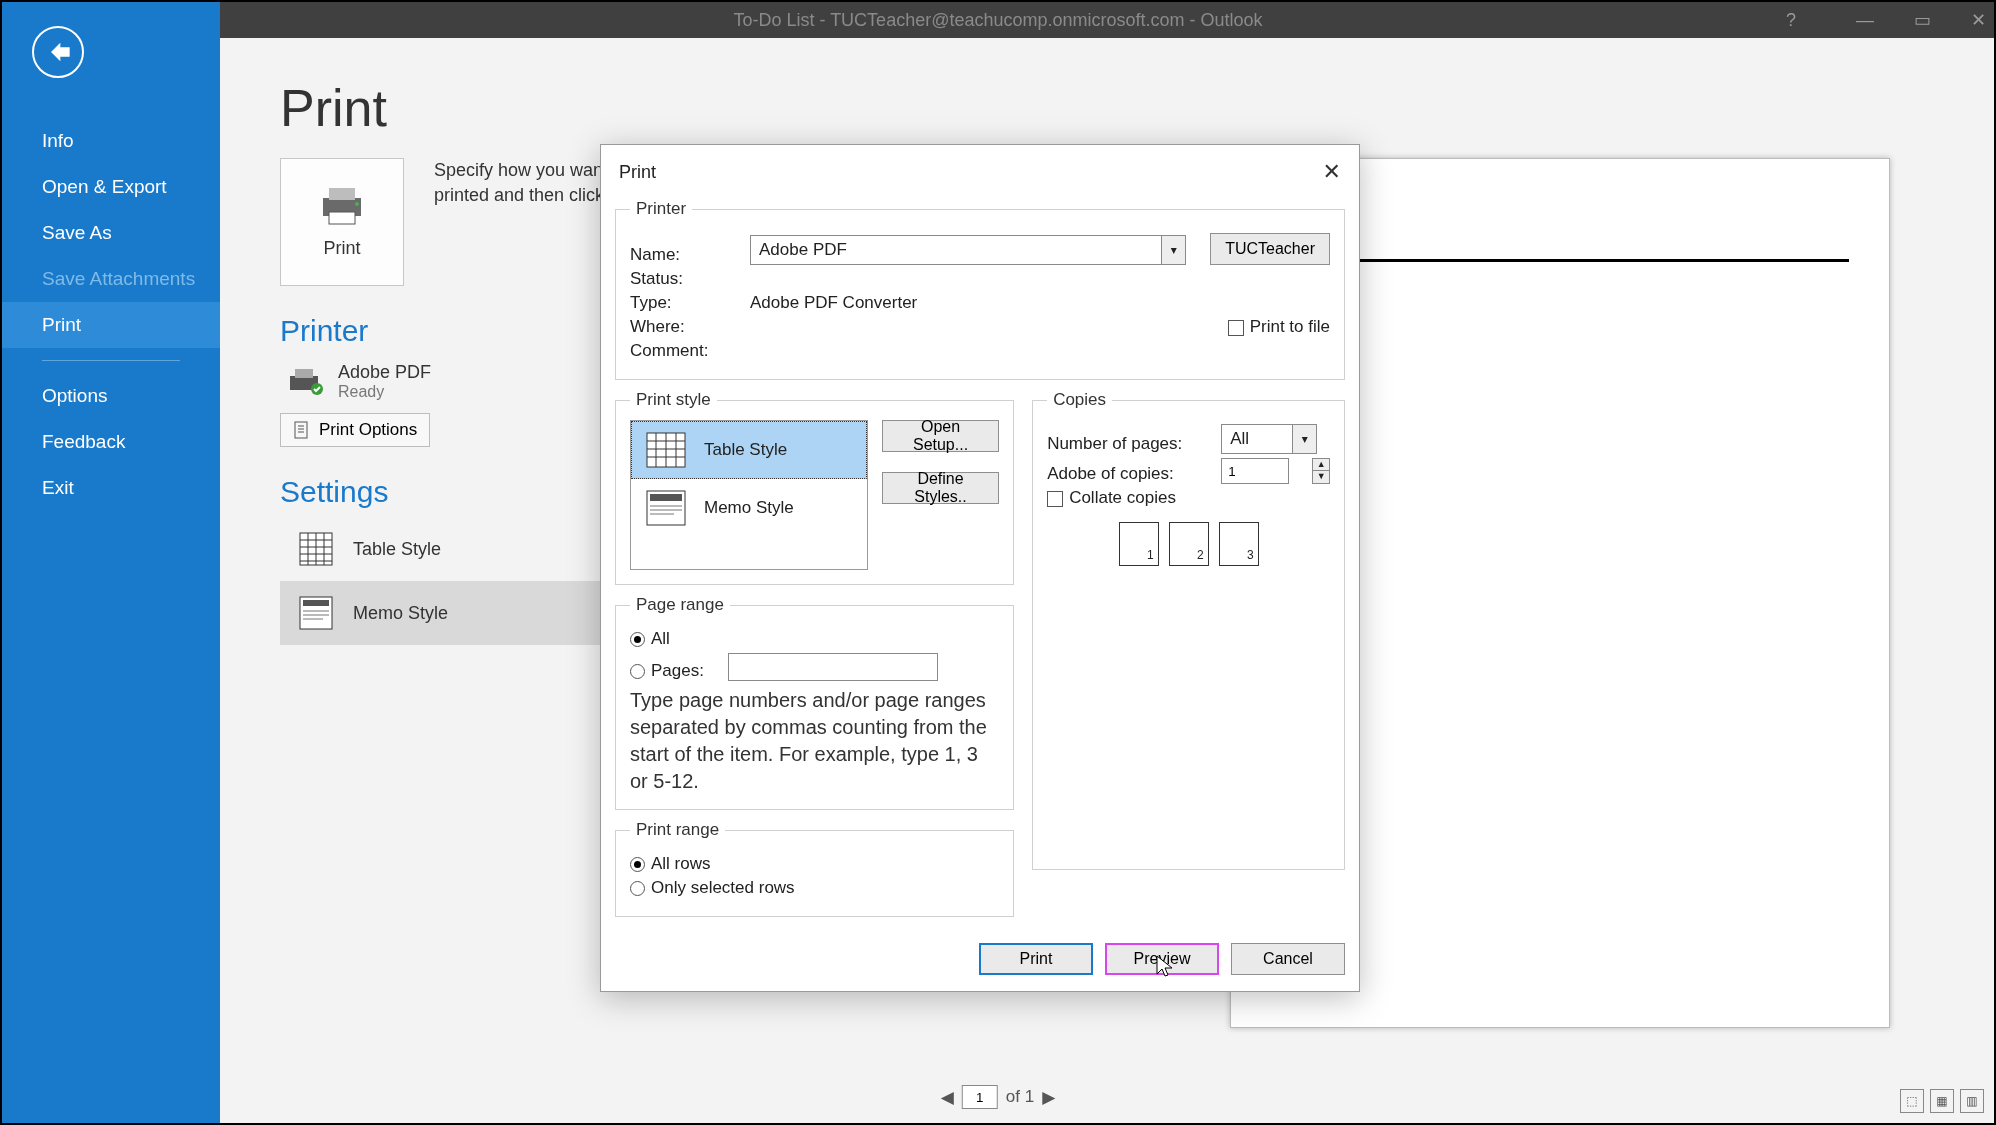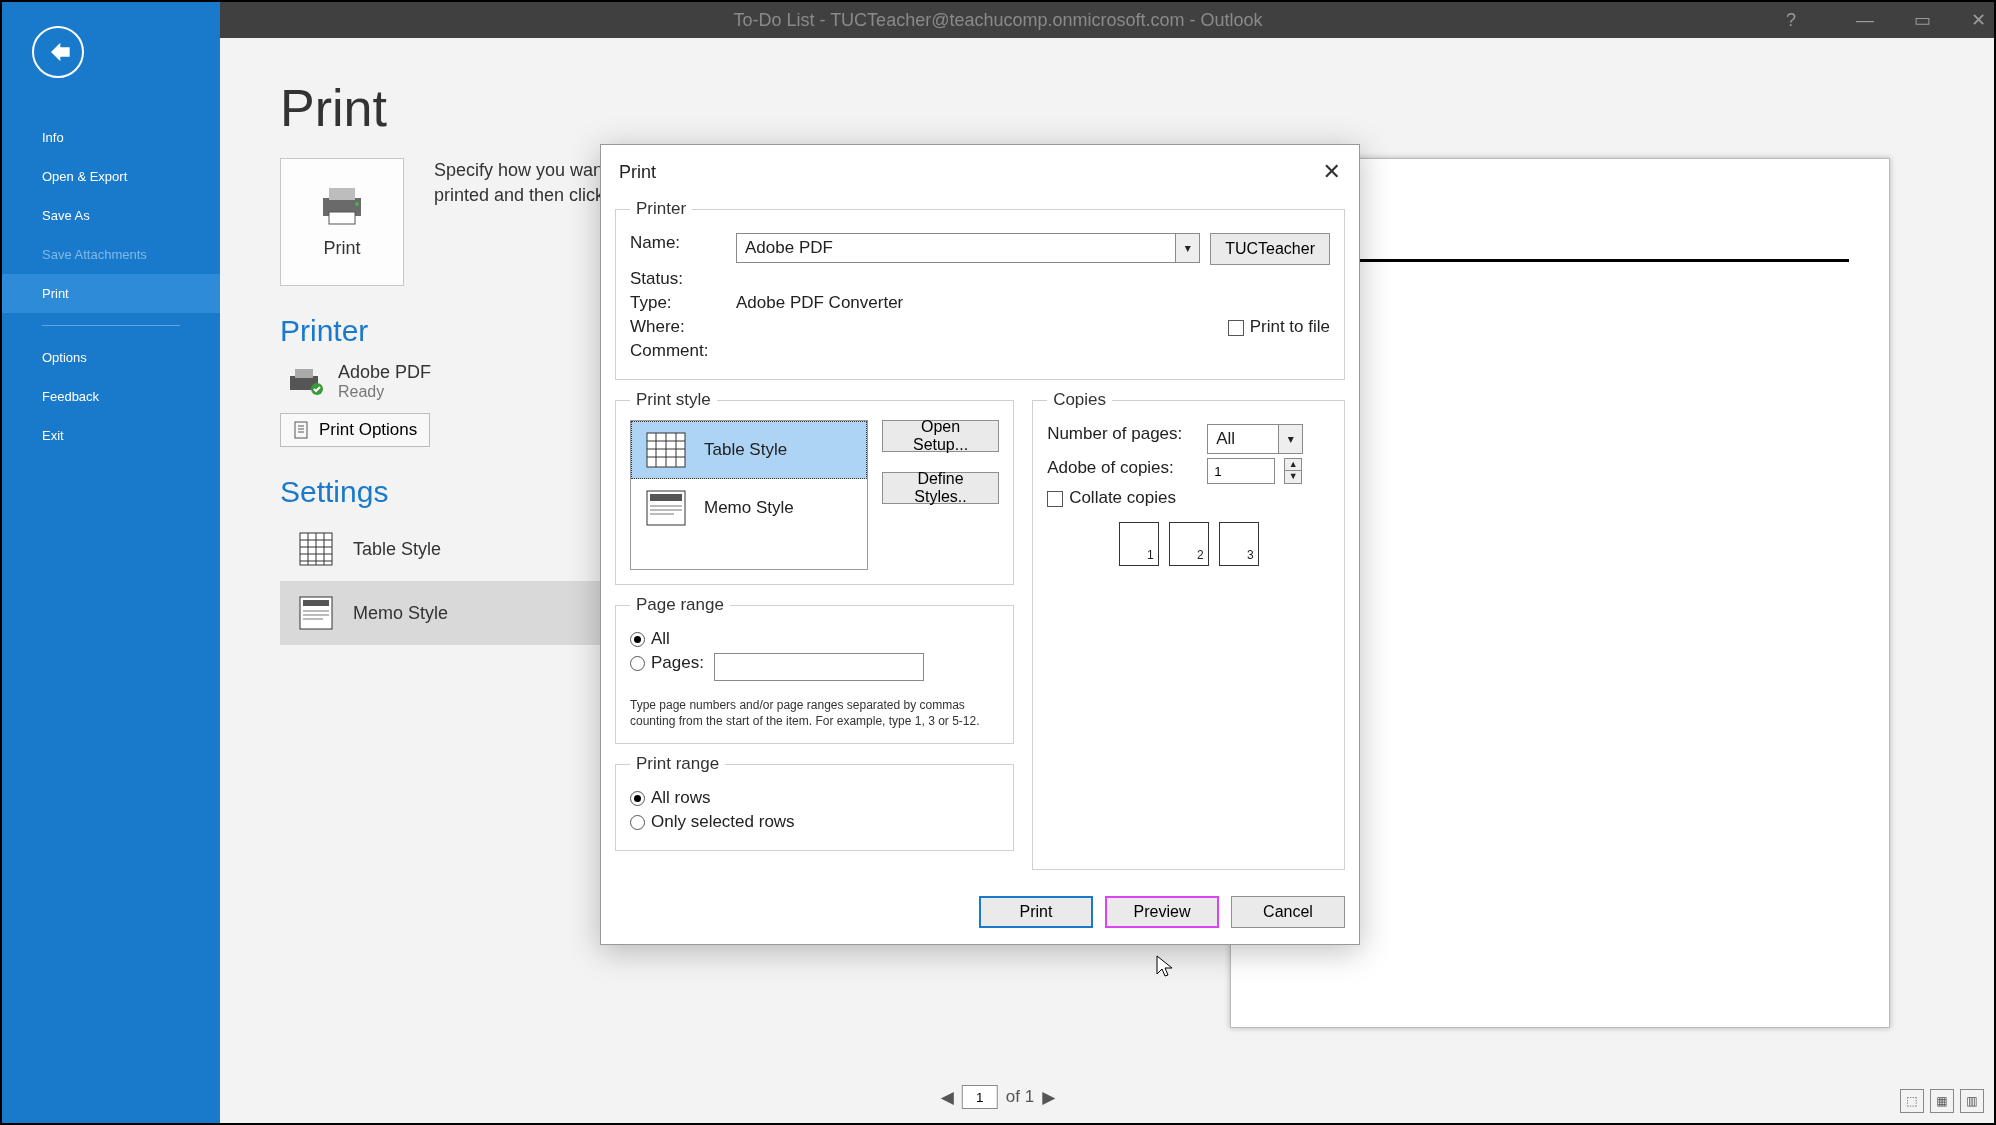--- a/index.html
+++ b/index.html
@@ -10,21 +10,21 @@
   .titlebar { height: 36px; background: #404040; display: flex; align-items: center; position: relative; }
   .titlebar .title { position: absolute; left: 50%; transform: translateX(-50%); color: #8a8a8a; font-size: 18px; }
   .titlebar .win-controls { position: absolute; right: 8px; top: 0; height: 36px; display: flex; align-items: center; gap: 40px; color: #9a9a9a; font-size: 18px; }
   .titlebar .help { margin-right: 20px; }
 
   
   .sidebar { position: absolute; left: 0; top: 0; width: 218px; height: 100%; background: #1979ca; color: #fff; padding-top: 24px; }
   .back-btn { width: 52px; height: 52px; border: 2px solid #fff; border-radius: 50%; margin-left: 30px; display: flex; align-items: center; justify-content: center; }
   .back-btn svg { width: 28px; height: 28px; fill: #fff; }
   .nav { margin-top: 40px; }
-  .nav-item { padding: 12px 4px 12px 40px; font-size: 13px; cursor: pointer; }
+  .nav-item { padding: 12px 4px 12px 40px; font-size: 19px; cursor: pointer; }
   .nav-item.disabled { color: #7fbbe8; }
   .nav-item.active { background: #2e8bd8; }
   .nav-sep { border-top: 1px solid #5fa6df; margin: 12px 40px; }
 
   
   .main { position: absolute; left: 218px; top: 36px; right: 0; bottom: 0; background: #f3f3f3; padding: 40px 60px; }
   .page-title { font-size: 52px; font-weight: 300; color: #333; margin-bottom: 20px; }
   .print-row { display: flex; gap: 30px; align-items: flex-start; }
   .print-button-box { width: 124px; height: 128px; border: 1px solid #c7c7c7; background: #fdfdfd; display: flex; flex-direction: column; align-items: center; justify-content: center; gap: 12px; }
   .print-button-box .icon { width: 50px; height: 40px; }
@@ -54,21 +54,21 @@
   .zoom-icons { position: absolute; right: 10px; bottom: 10px; display: flex; gap: 6px; }
   .zoom-icons div { width: 24px; height: 24px; border: 1px solid #888; display:flex; align-items:center; justify-content:center; font-size:12px; color:#555; }
 
   
   .modal { position: absolute; left: 598px; top: 142px; width: 760px; background: #fff; border: 1px solid #999; box-shadow: 0 6px 30px rgba(0,0,0,0.25); font-size: 17px; color: #222; }
   .modal-title { padding: 14px 18px; font-size: 18px; display: flex; justify-content: space-between; align-items: center; }
   .modal-title .close { font-size: 22px; color: #333; cursor: pointer; }
   .modal-body { padding: 0 14px 6px 14px; }
   fieldset { border: 1px solid #d0d0d0; padding: 10px 14px 14px 14px; margin-bottom: 10px; }
   legend { padding: 0 6px; color: #333; font-size: 17px; }
-  .row { display: flex; align-items: flex-start; gap: 10px; margin: 4px 0; }
+  .row { display: flex; align-items: flex-end; gap: 24px; margin: 4px 0; }
   .row .lab { width: 96px; }
   .combo { flex: 1; height: 30px; border: 1px solid #8a8a8a; background: #fff; display: flex; align-items: center; padding: 0 8px; position: relative; }
   .combo .caret { position: absolute; right: 0; top: 0; width: 24px; height: 100%; border-left: 1px solid #8a8a8a; display:flex; align-items:center; justify-content:center; background:#eee; font-size:12px; }
   .btn { height: 32px; padding: 0 14px; border: 1px solid #8f8f8f; background: #eaeaea; font-size: 16px; cursor: pointer; display:inline-flex; align-items:center; }
   .btn.primary { border: 2px solid #1979ca; background:#eaeaea; }
   .chk { width:16px; height:16px; border:1px solid #555; display:inline-block; vertical-align:middle; margin-right:6px; }
   .radio { width:15px; height:15px; border:1px solid #555; border-radius:50%; display:inline-block; vertical-align:middle; margin-right:6px; position:relative; }
   .radio.checked::after { content:""; position:absolute; left:3px; top:3px; width:7px; height:7px; background:#000; border-radius:50%; }
 
   .styles-box { display:flex; gap:14px; align-items:flex-start; }
@@ -84,21 +84,21 @@
   .spin div { width:16px; height:12px; font-size:9px; text-align:center; background:#eee; border-bottom:1px solid #8a8a8a; }
   .spin div:last-child { border-bottom:none; }
 
   .collate-img { margin-top:14px; display:flex; gap:10px; justify-content:center; }
   .collate-img .pg { width:40px; height:44px; border:1px solid #333; position:relative; background:#fff; }
   .collate-img .pg::before { content:""; position:absolute; left:-6px; top:-6px; width:40px; height:44px; border:1px solid #333; background:#fff; z-index:-1; }
   .collate-img .pg span { position:absolute; right:4px; bottom:3px; font-size:12px; }
 
   .twocol { display:flex; gap:18px; }
   .twocol > div { flex:1; }
-  .hint { font-size:12px; color:#333; margin-top:16px; line-height:1.35; }
+  .hint { font-size:20px; color:#333; margin-top:6px; line-height:1.35; }
   .modal-footer { display:flex; justify-content:flex-end; gap:12px; padding: 10px 14px 16px 14px; }
   .modal-footer .btn { width:114px; justify-content:center; }
 
   .textinput { height:28px; border:1px solid #8a8a8a; padding:0 6px; }
   .cursor-arrow { position:absolute; width:18px; height:22px; pointer-events:none; }
 </style>
 </head>
 <body>
 
 <div class="titlebar">

